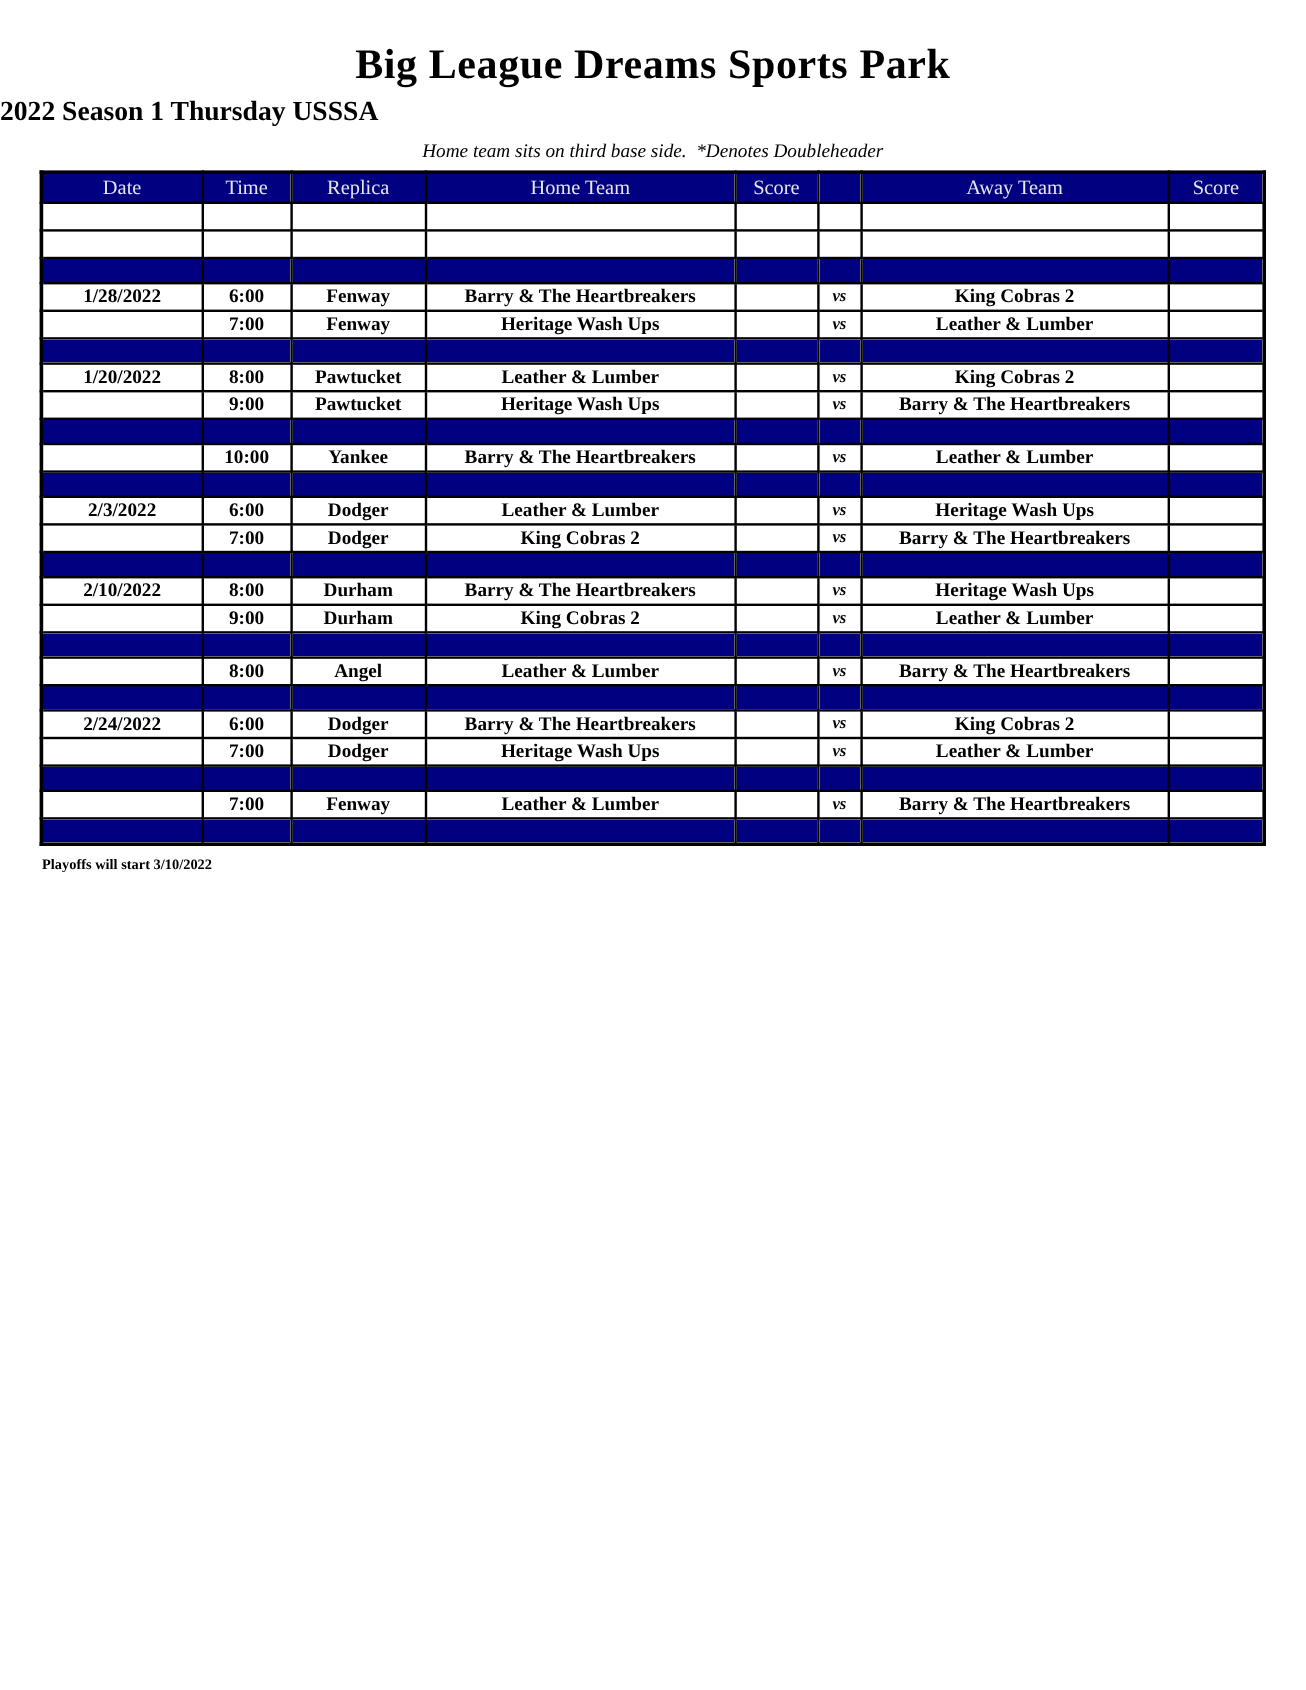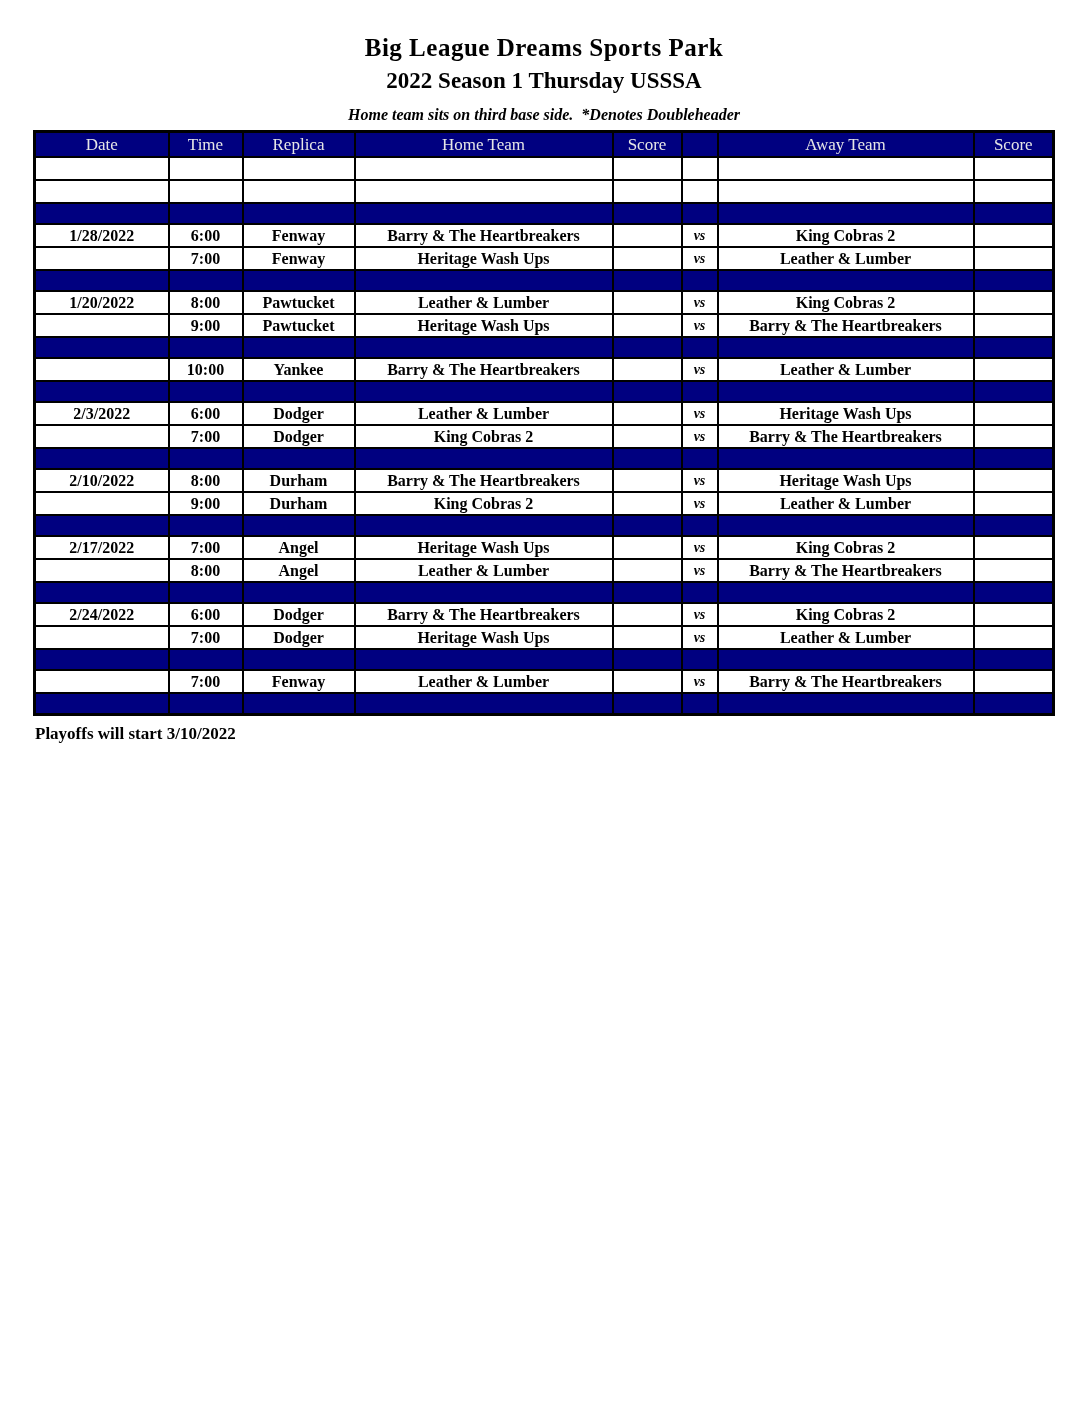--- a/index.html
+++ b/index.html
@@ -10,35 +10,35 @@
   body {
     width: 1088px;
     height: 1408px;
     font-family: "Liberation Serif", "DejaVu Serif", serif;
     color: #000;
     position: relative;
   }
   .page-title {
     margin: 34px 0 0 0;
     text-align: center;
-    font-size: 25px;
+    font-size: 35px;
     font-weight: bold;
     letter-spacing: 0.5px;
   }
   .page-subtitle {
     margin: 6px 0 12px 0;
-    text-align: center;
+    text-align: left;
     font-size: 23px;
     font-weight: bold;
   }
   .page-note {
     margin: 8px 0 6px 0;
     text-align: center;
     font-size: 16px;
-    font-weight: bold;
+    font-weight: normal;
     font-style: italic;
     white-space: pre-wrap;
   }
   table.schedule {
     table-layout: fixed;
     border-collapse: collapse;
     margin-left: 33px;
     width: 1021px;
     border: 3px solid #000;
   }
@@ -75,21 +75,21 @@
   .col-date   { width: 134px; }
   .col-time   { width: 74px;  }
   .col-replica{ width: 112px; }
   .col-home   { width: 258px; }
   .col-score1 { width: 69px;  }
   .col-vs     { width: 36px;  }
   .col-away   { width: 256px; }
   .col-score2 { width: 80px;  }
   .page-footer {
     margin: 8px 0 0 35px;
-    font-size: 17px;
+    font-size: 12px;
     font-weight: bold;
   }
 </style>
 </head>
 <body>
 
 <div>
   <h1 class="page-title">Big League Dreams Sports Park</h1>
   <h2 class="page-subtitle">2022 Season 1 Thursday USSSA</h2>
   <div class="page-note">Home team sits on third base side.  *Denotes Doubleheader</div>
@@ -282,30 +282,20 @@
           <td></td>
           <td></td>
           <td></td>
           <td></td>
           <td></td>
           <td></td>
           <td></td>
           <td></td>
         </tr>
         <tr>
-          <td>2/17/2022</td>
-          <td>7:00</td>
-          <td>Angel</td>
-          <td>Heritage Wash Ups</td>
-          <td></td>
-          <td class="vs-cell">vs</td>
-          <td>King Cobras 2</td>
-          <td></td>
-        </tr>
-        <tr>
           <td></td>
           <td>8:00</td>
           <td>Angel</td>
           <td>Leather &amp; Lumber</td>
           <td></td>
           <td class="vs-cell">vs</td>
           <td>Barry &amp; The Heartbreakers</td>
           <td></td>
         </tr>
         <tr class="sep-row">

